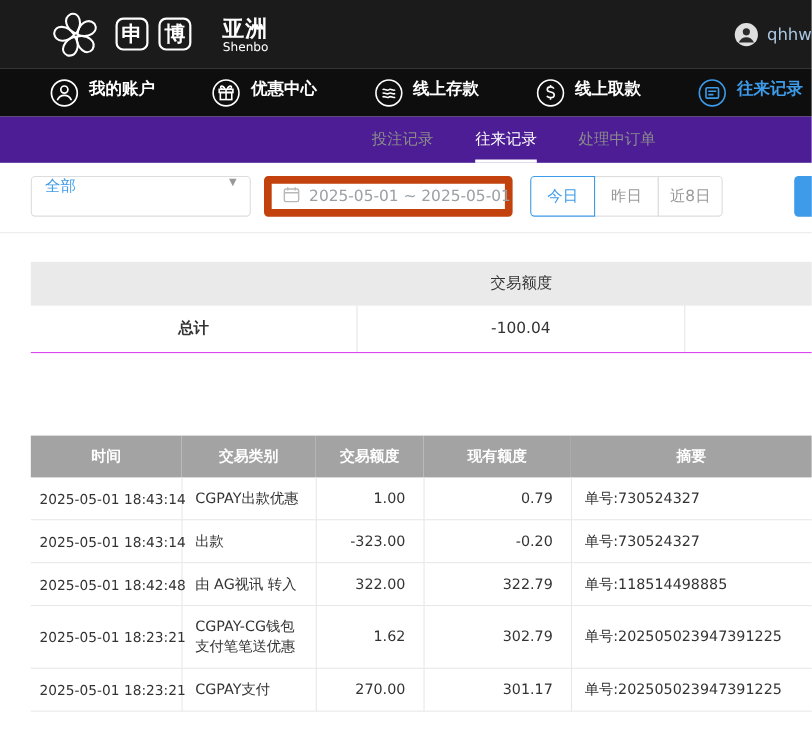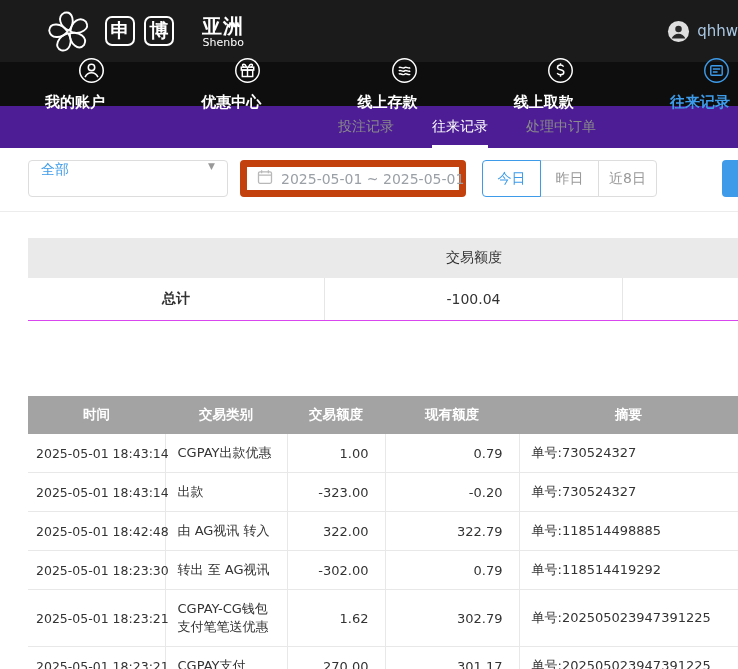--- a/index.html
+++ b/index.html
@@ -20,21 +20,21 @@
   }
   .brand-right { display:flex; flex-direction:column; margin-left:19px; }
   .brand-region { color:#fff; font-size:20px; font-weight:bold; letter-spacing:1px; line-height:1.1; }
   .brand-sub { color:#fff; font-size:11px; text-align:right; line-height:1; }
   .account { margin-left:auto; display:flex; align-items:center; gap:7px; cursor:pointer;text-align:right; }
   .avatar { display:inline-flex; }
   .username { color:#a9c7e2; font-size:15px; }
 
   
   .mainnav { height:44px; background:#0e0e0e; display:flex; align-items:center; justify-content:space-between; padding:0 8px 0 45px; }
-  .nav-item { display:flex; align-items:flex-end; gap:9px; color:#fff; font-size:15px; font-weight:bold; cursor:pointer; white-space:nowrap;flex-direction:column; }
+  .nav-item { display:flex; align-items:flex-start; gap:9px; color:#fff; font-size:15px; font-weight:bold; cursor:pointer; white-space:nowrap; }
   .nav-item.active { color:#3d9be9; }
   .nav-icon { width:27px; height:27px; display:inline-flex; }
   .nav-icon svg { width:27px; height:27px; }
 
   
   .subnav { height:42px; background:#4c1d95; display:flex; align-items:stretch; padding-left:338px; gap:38px; }
   .subnav-item { display:flex; align-items:center; color:#8b8b8b; font-size:14px; border-bottom:3px solid transparent; padding-top:3px; cursor:pointer; white-space:nowrap; }
   .subnav-item.active { color:#fff; border-bottom-color:#fff; }
 
   
@@ -239,27 +239,20 @@
         <td>单号:730524327</td>
       </tr>
       <tr>
         <td>2025-05-01 18:42:48</td>
         <td>由 AG视讯 转入</td>
         <td>322.00</td>
         <td>322.79</td>
         <td>单号:118514498885</td>
       </tr>
       <tr>
-        <td>2025-05-01 18:23:30</td>
-        <td>转出 至 AG视讯</td>
-        <td>-302.00</td>
-        <td>0.79</td>
-        <td>单号:118514419292</td>
-      </tr>
-      <tr>
         <td>2025-05-01 18:23:21</td>
         <td>CGPAY-CG钱包支付笔笔送优惠</td>
         <td>1.62</td>
         <td>302.79</td>
         <td>单号:202505023947391225</td>
       </tr>
       <tr>
         <td>2025-05-01 18:23:21</td>
         <td>CGPAY支付</td>
         <td>270.00</td>

